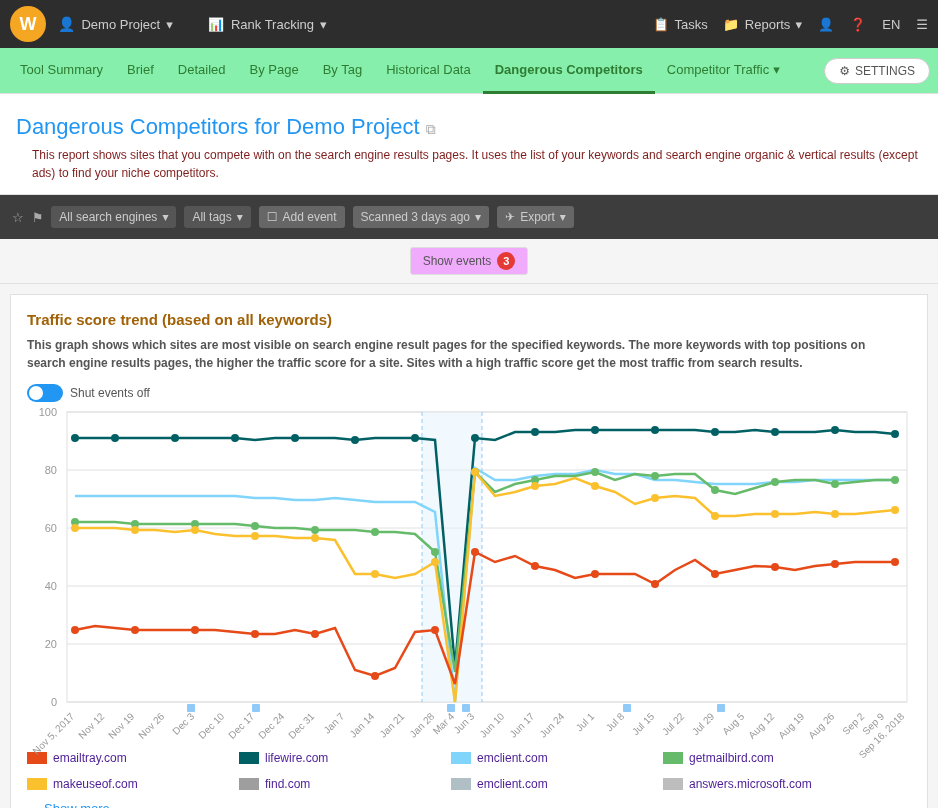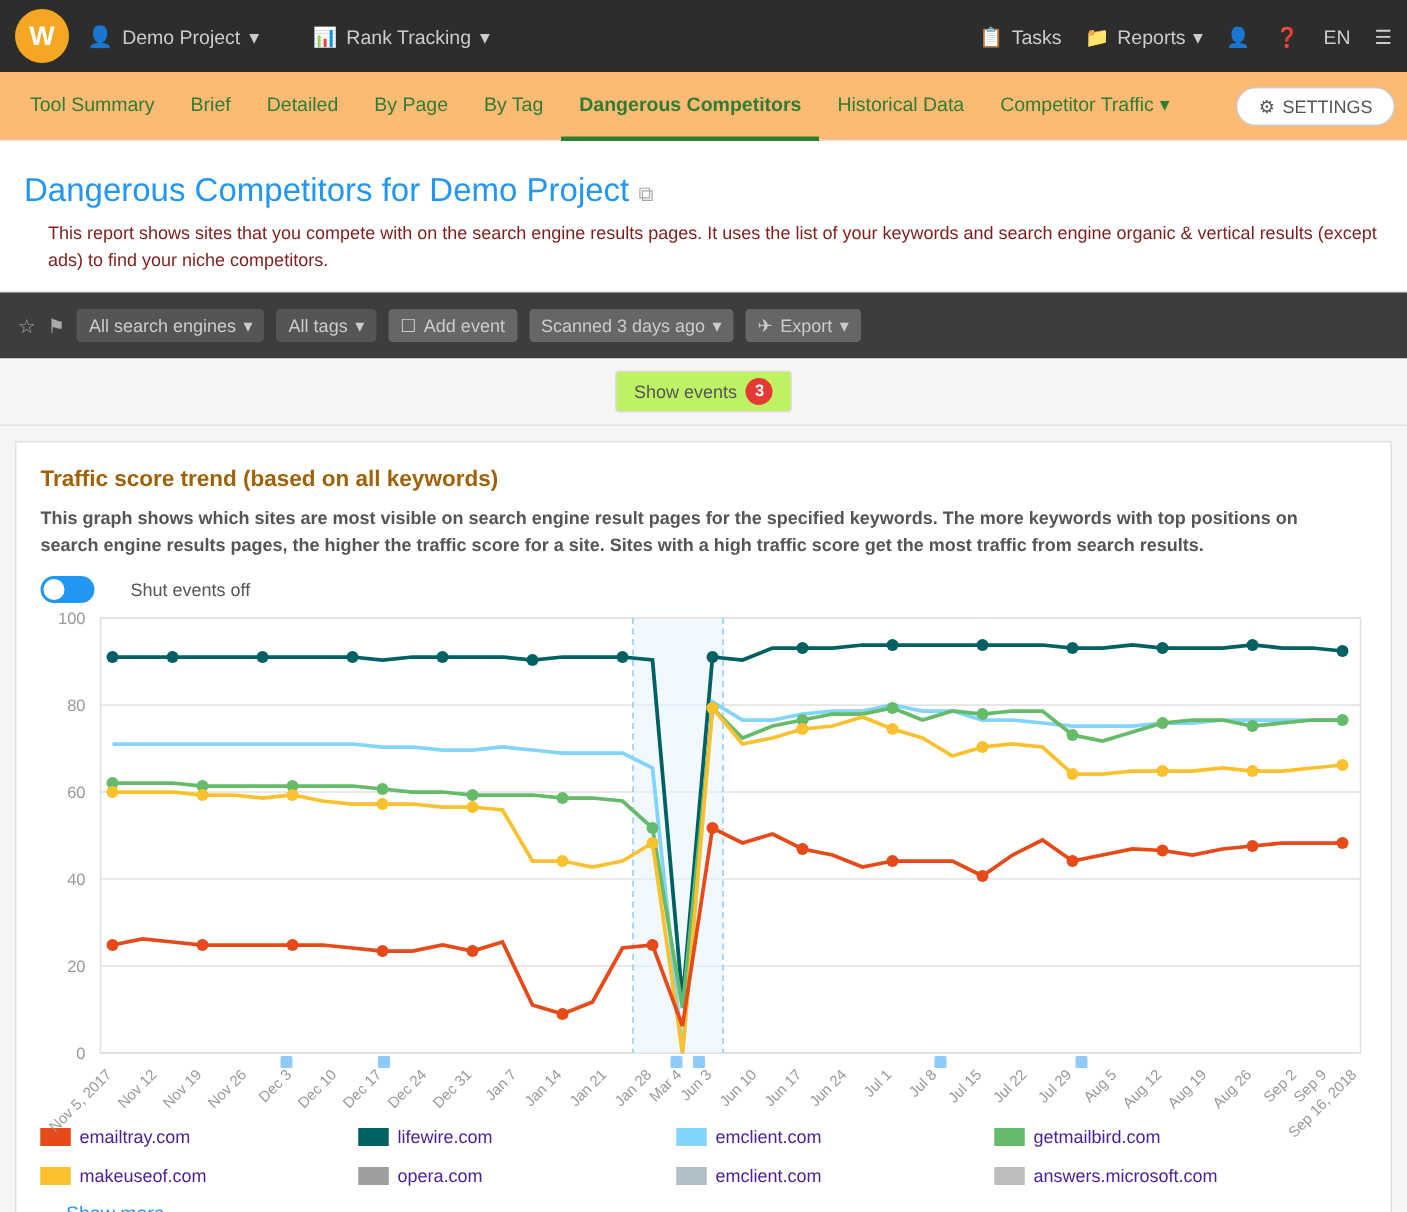--- a/index.html
+++ b/index.html
@@ -35,21 +35,21 @@
       margin-left: auto;
       display: flex; align-items: center; gap: 16px;
     }
     .top-nav-right .nav-item {
       display: flex; align-items: center; gap: 5px;
       color: #ccc; cursor: pointer; font-size: 13px;
     }
 
     
     .sub-nav {
-      background: #fdba74;
+      background: #86efac;
       border-bottom: 1px solid #e0e0e0;
       display: flex;
       align-items: center;
       height: 46px;
       padding: 0 8px;
     }
     .sub-nav .tab {
       padding: 0 12px;
       height: 46px;
       display: flex; align-items: center;
@@ -124,21 +124,21 @@
     
     .show-events-bar {
       background: #f5f5f5;
       display: flex;
       justify-content: center;
       align-items: center;
       padding: 8px;
       border-bottom: 1px solid #e0e0e0;
     }
     .show-events-btn {
-      background: #bef264;
+      background: #f0abfc;
       border: 1px solid #ddd;
       border-radius: 3px;
       padding: 4px 12px;
       font-size: 12px;
       cursor: pointer;
       display: flex; align-items: center; gap: 6px;
       color: #555;
     }
     .events-badge {
       background: #e53935;
@@ -164,21 +164,21 @@
     }
     .chart-desc {
       font-size: 12px;
       color: #555;
       line-height: 1.5;
       margin-bottom: 12px;
       max-width: 880px;
     }
     .chart-desc span { font-weight: bold; }
     .toggle-row {
-      display: flex; align-items: center; gap: 24px;
+      display: flex; align-items: center; gap: 7px;
       margin-bottom: 10px;
     }
     .toggle-switch {
       width: 36px; height: 18px;
       background: #2196f3;
       border-radius: 9px;
       position: relative;
       cursor: pointer;
     }
     .toggle-switch::after {
@@ -256,22 +256,22 @@
     </div>
   </div>
 </div>
 
 <div class="sub-nav">
   <div class="tab">Tool Summary</div>
   <div class="tab">Brief</div>
   <div class="tab">Detailed</div>
   <div class="tab">By Page</div>
   <div class="tab">By Tag</div>
+  <div class="tab">Historical Data</div>
   <div class="tab active">Dangerous Competitors</div>
-  <div class="tab">Historical Data</div>
   <div class="tab" style="display:flex;align-items:center;gap:4px;">
     <span>Competitor Traffic</span>
     <span>▾</span>
   </div>
   <button class="settings-btn">
     <span>⚙</span>
     <span>SETTINGS</span>
   </button>
 </div>
 
@@ -479,21 +479,21 @@
     <div class="legend-item">
       <div class="legend-color" style="background:#66bb6a;border-color:#66bb6a;"></div>
       <span>getmailbird.com</span>
     </div>
     <div class="legend-item">
       <div class="legend-color" style="background:#fbc02d;border-color:#fbc02d;"></div>
       <span>makeuseof.com</span>
     </div>
     <div class="legend-item">
       <div class="legend-color" style="background:#9e9e9e;border-color:#9e9e9e;"></div>
-      <span>opera.com</span>
+      <span>find.com</span>
     </div>
     <div class="legend-item">
       <div class="legend-color" style="background:#b0bec5;border-color:#b0bec5;"></div>
       <span>emclient.com</span>
     </div>
     <div class="legend-item">
       <div class="legend-color" style="background:#bdbdbd;border-color:#bdbdbd;"></div>
       <span>answers.microsoft.com</span>
     </div>
   </div>

